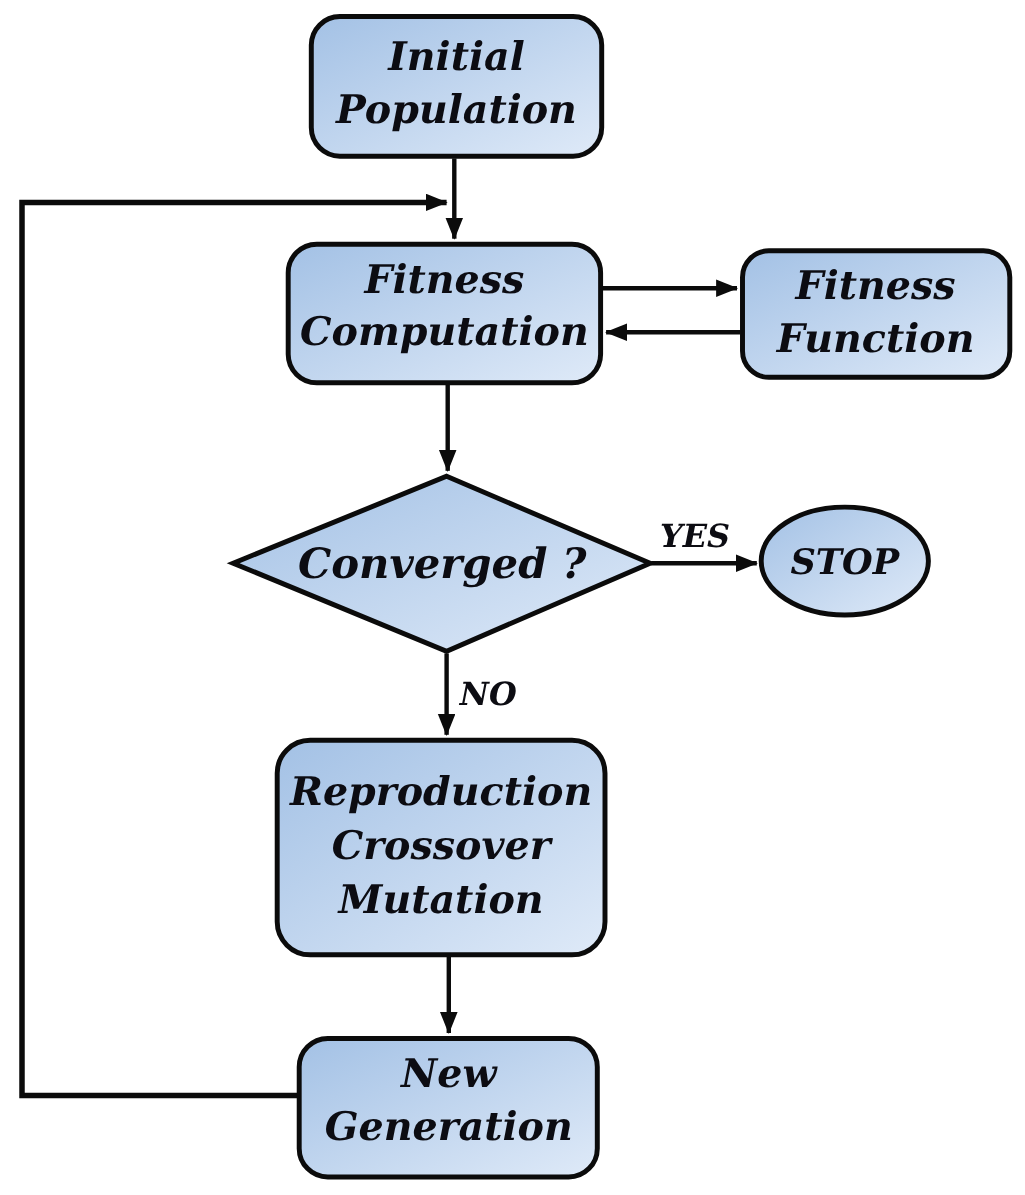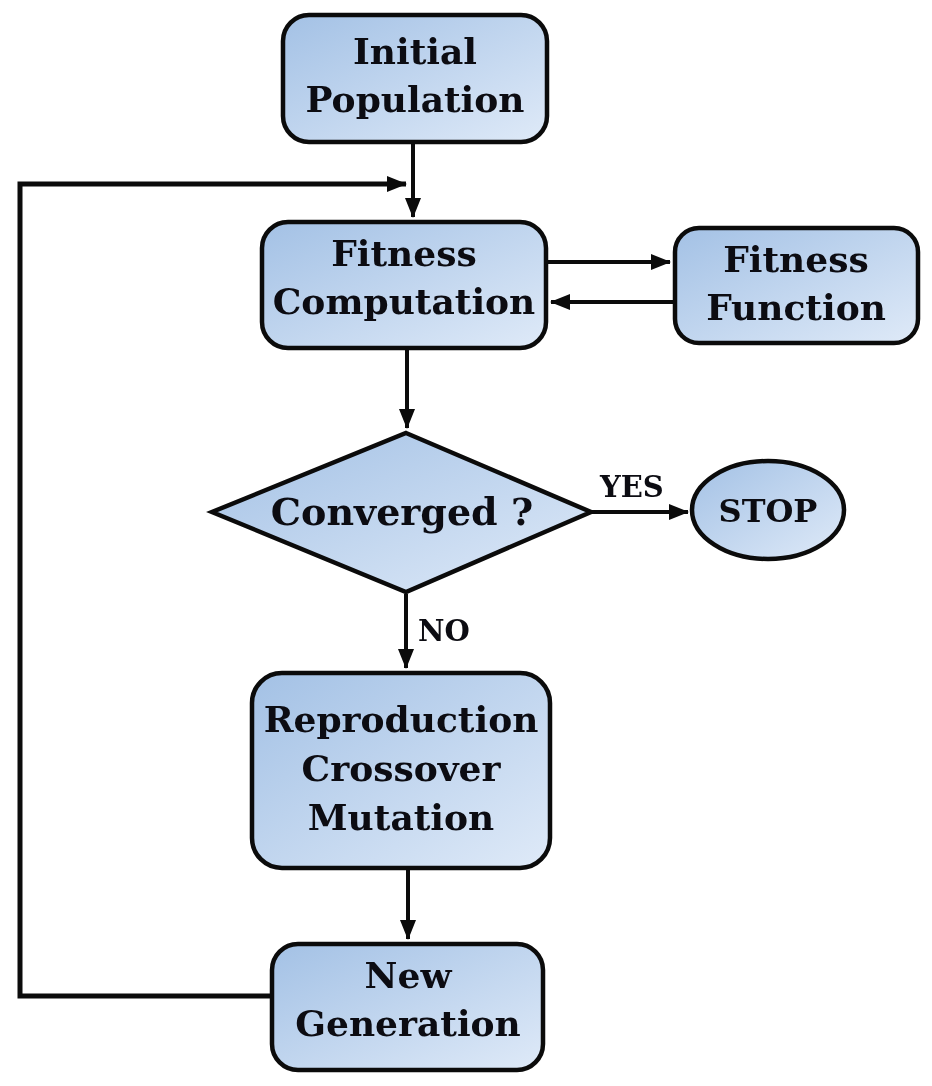--- a/index.html
+++ b/index.html
@@ -2,20 +2,21 @@
 <html><head>
 <meta charset="utf-8">
 <style>
   html, body { margin: 0; padding: 0; background: #ffffff; }
   .canvas {
     position: relative;
     width: 932px;
     height: 1086px;
     background: #ffffff;
     overflow: hidden;
+    font-style: italic;
   }
   svg { display: block; }
   .node-shape {
     stroke: #0b0b0b;
     stroke-width: 4.5;
   }
   .edge {
     fill: none;
     stroke: #0b0b0b;
     stroke-width: 4;

